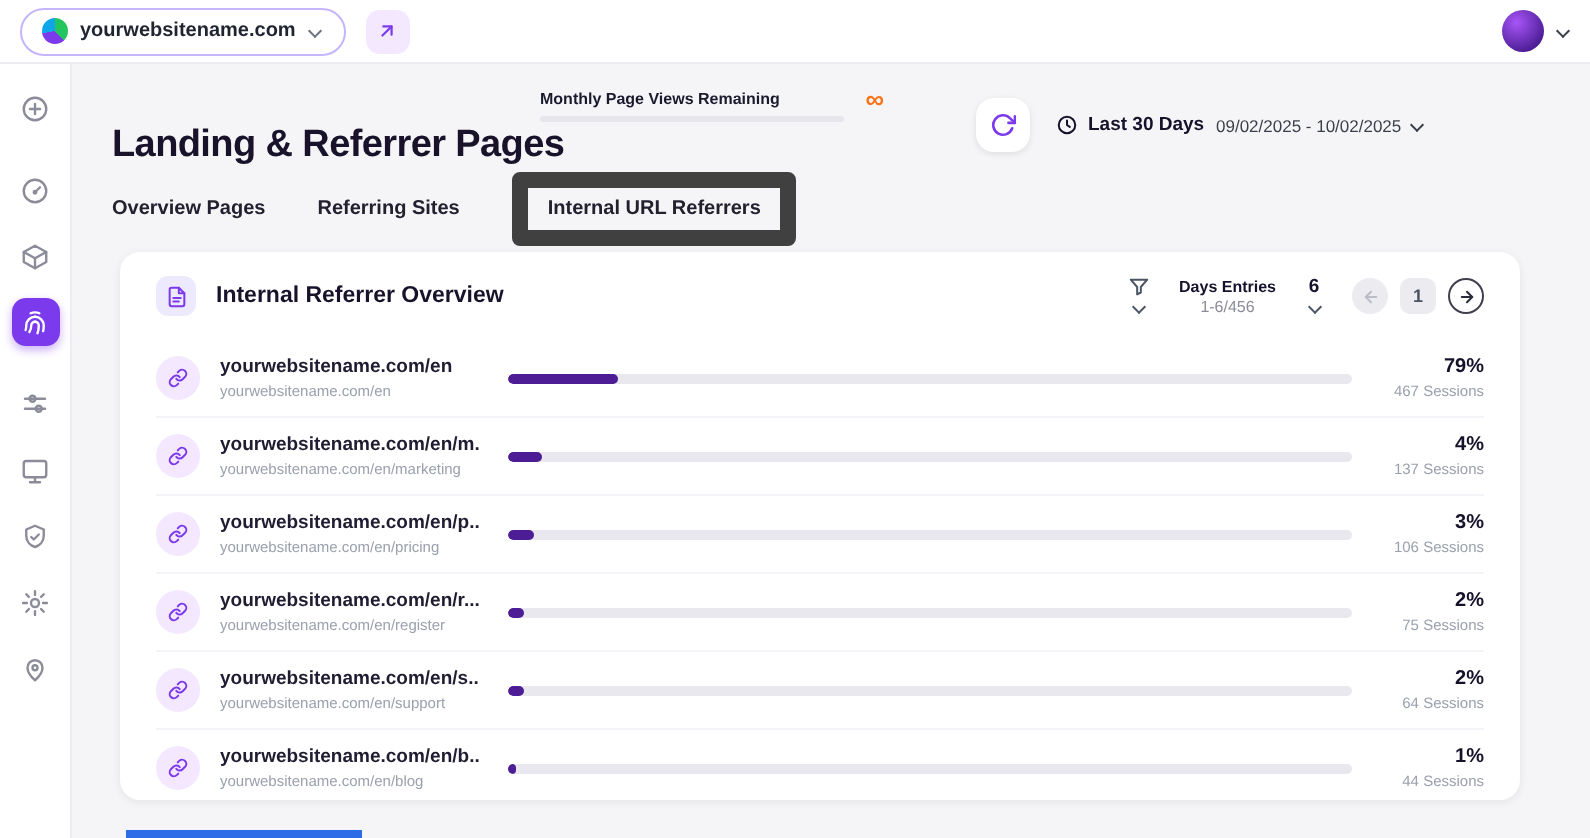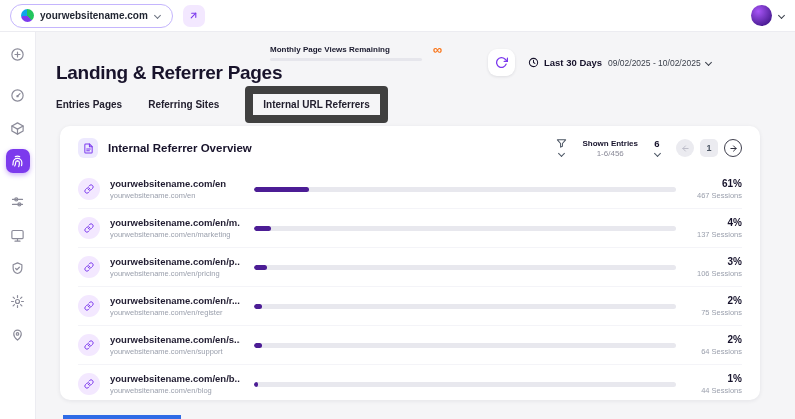--- a/index.html
+++ b/index.html
@@ -237,21 +237,21 @@
       <span>Last 30 Days</span>
     </div>
 
     <div class="dates">
       <span>09/02/2025 - 10/02/2025</span>
       <span class="chev"></span>
     </div>
 
 
     <div class="tabs">
-      <div class="tab">Entries Pages</div>
+      <div class="tab">Overview Pages</div>
       <div class="tab">Referring Sites</div>
       <div class="tab highlighted">Internal URL Referrers</div>
     </div>
 
     <div class="card">
       <div class="card-header">
         <span class="card-icon">
           <svg viewBox="0 0 24 24" fill="none" stroke="currentColor" stroke-width="2.2" stroke-linecap="round" stroke-linejoin="round">
               <path d="M14 2H6a2 2 0 0 0-2 2v16a2 2 0 0 0 2 2h12a2 2 0 0 0 2-2V8z"></path>
               <path d="M14 2v6h6"></path>
@@ -262,21 +262,21 @@
         <span class="card-title">Internal Referrer Overview</span>
 
         <div class="card-tools">
           <div class="funnel">
             <svg viewBox="0 0 24 24" fill="none" stroke="currentColor" stroke-width="2.2" stroke-linecap="round" stroke-linejoin="round">
                 <path d="M3 4h18l-7 8v6l-4 2v-8z"></path>
               </svg>
             <span class="chev"></span>
           </div>
           <div class="shown">
-            <div class="lbl">Shown Entries</div>
+            <div class="lbl">Days Entries</div>
             <div class="val">1-6/456</div>
           </div>
           <div class="psize">
             <span class="num">6</span>
             <span class="chev"></span>
           </div>
           <div class="pager">
             <span class="pg-btn pg-prev">
               <svg viewBox="0 0 24 24" fill="none" stroke="currentColor" stroke-width="2.6" stroke-linecap="round" stroke-linejoin="round">
                   <line x1="19" y1="12" x2="5" y2="12"></line>
@@ -305,21 +305,21 @@
     <div class="row-text">
       <div class="row-title">yourwebsitename.com/en</div>
       <div class="row-sub">yourwebsitename.com/en</div>
     </div>
     <div class="row-barwrap">
       <div class="row-track">
                 <div class="row-fill" style="width: 13%; background: rgb(76, 29, 149);"></div>
               </div>
     </div>
     <div class="row-right">
-      <div class="row-pct">61%</div>
+      <div class="row-pct">79%</div>
       <div class="row-sess">467 Sessions</div>
     </div>
   </div>
 
   <div class="row">
     <span class="link-ic">
       <svg viewBox="0 0 24 24" fill="none" stroke="currentColor" stroke-width="2.4" stroke-linecap="round" stroke-linejoin="round">
                 <path d="M10 13a5 5 0 0 0 7.54.54l3-3a5 5 0 0 0-7.07-7.07l-1.72 1.71"></path>
                 <path d="M14 11a5 5 0 0 0-7.54-.54l-3 3a5 5 0 0 0 7.07 7.07l1.71-1.71"></path>
               </svg>

